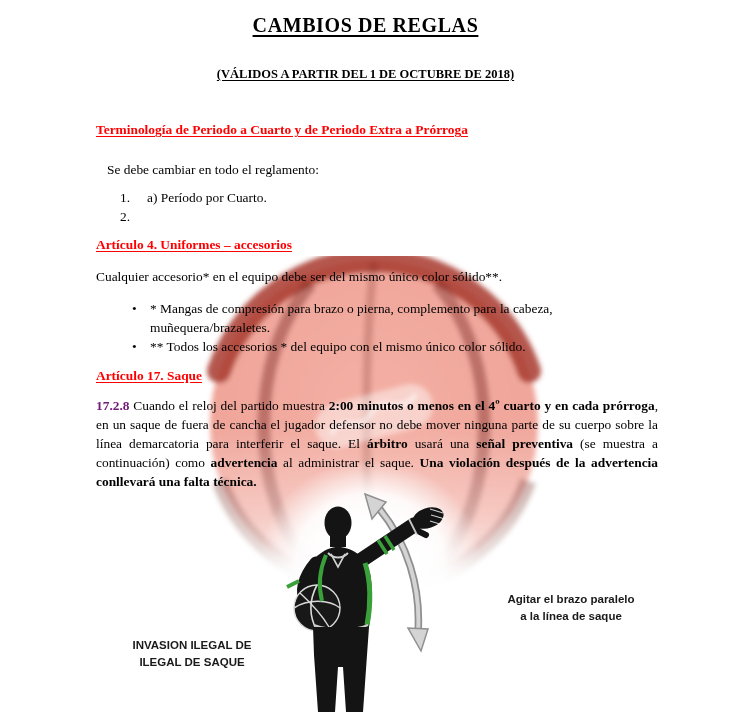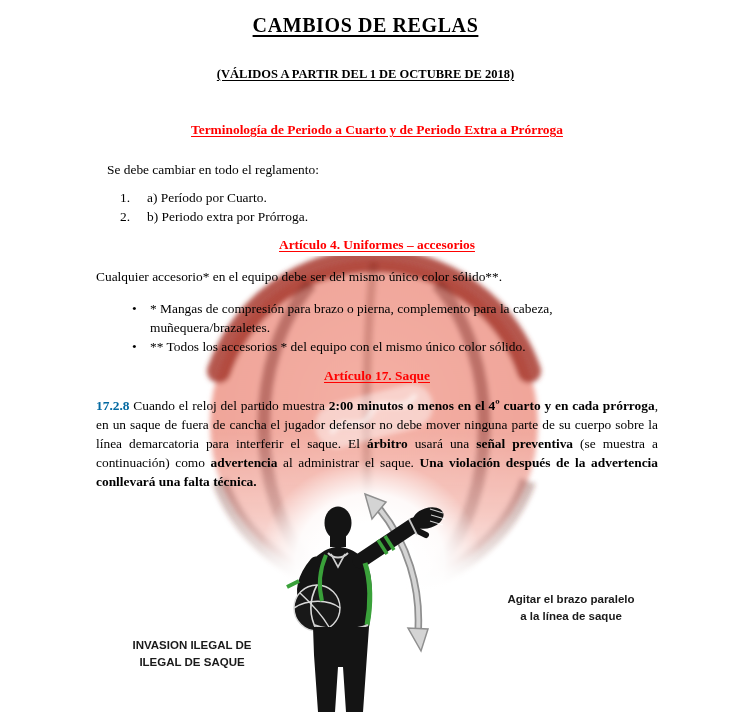--- a/index.html
+++ b/index.html
@@ -16,35 +16,35 @@
   .hdr{position:relative;z-index:2;text-align:center;padding-top:14px;}
   .title{font-size:20px;font-weight:bold;letter-spacing:.6px;
          text-decoration:underline;text-decoration-thickness:2px;text-underline-offset:3px;}
   .subtitle{margin-top:30px;font-size:12.5px;font-weight:bold;
          text-decoration:underline;text-underline-offset:2px;}
 
   
   .content{position:relative;z-index:2;width:562px;margin:38px 0 0 96px;
            font-size:13.4px;line-height:19px;}
   .rh{color:#ff0000;font-weight:bold;text-decoration:underline;text-underline-offset:2px;
-      font-size:13.4px;margin:16px;text-align:center;}
+      font-size:13.4px;margin:0;}
   .rh.h1{margin-bottom:21px;}
   .intro{margin:0 0 9px 11px;}
   ol.numlist,ul.bullist{list-style:none;margin:0;padding:0;}
   ol.numlist{margin-bottom:9px;}
   ol.numlist li{display:flex;margin-left:24px;}
   ol.numlist .num{width:27px;flex:0 0 27px;}
   .rh.h2{margin-top:9px;margin-bottom:13px;}
   .intro2{margin:0 0 13px 0;}
   ul.bullist{margin-bottom:10px;}
   ul.bullist li{display:flex;margin-left:36px;}
   ul.bullist .blt{width:18px;flex:0 0 18px;}
   .rh.h3{margin-top:10px;margin-bottom:11px;}
   .p17{margin:0;text-align:justify;}
-  .red{color:#0369a1;} .b{font-weight:bold;}
+  .red{color:#701a75;} .b{font-weight:bold;}
 
   
   .fig{position:absolute;left:268px;top:483px;width:200px;height:230px;z-index:3;}
   .cap{position:absolute;z-index:4;font-family:"Liberation Sans",sans-serif;
        font-weight:bold;font-size:11.5px;line-height:17px;text-align:center;color:#1a1a1a;}
   .cap.left{left:110px;top:589px;width:164px;margin-top:48px;}
   .cap.right{left:494px;top:591px;width:154px;}
 </style>
 </head>
 <body>
@@ -98,21 +98,20 @@
     <p class="rh h1">Terminología de Periodo a Cuarto y de Periodo Extra a Prórroga</p>
     <p class="intro">Se debe cambiar en todo el reglamento:</p>
 
     <ol class="numlist">
       <li>
         <span class="num">1.</span>
         <span>a) Período por Cuarto.</span>
       </li>
       <li>
         <span class="num">2.</span>
-        <span>b) Periodo extra por Prórroga.</span>
       </li>
     </ol>
 
     <p class="rh h2">Artículo 4. Uniformes – accesorios</p>
     <p class="intro2">Cualquier accesorio*  en el equipo debe ser del mismo único color sólido**.</p>
 
     <ul class="bullist">
       <li>
         <span class="blt">•</span>
         <span>* Mangas de compresión para brazo o pierna, complemento para la cabeza, muñequera/brazaletes.</span>

